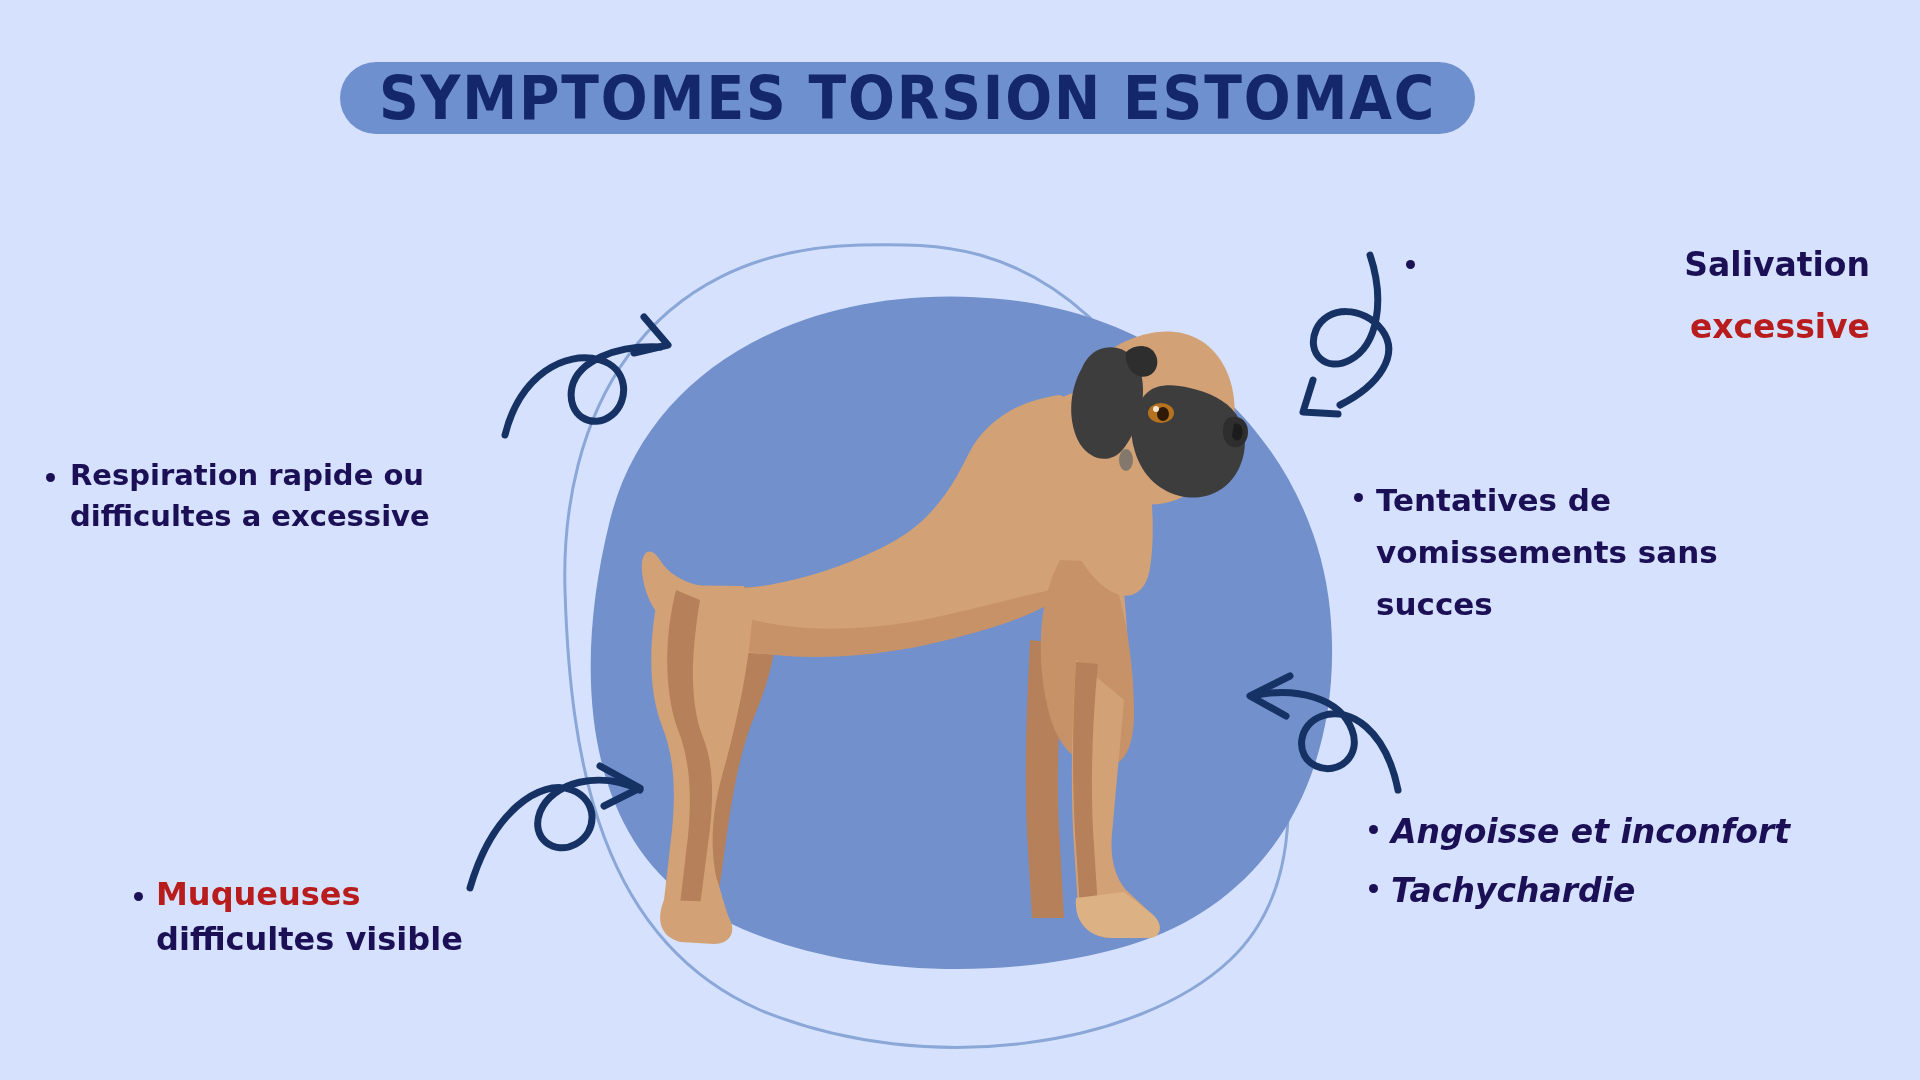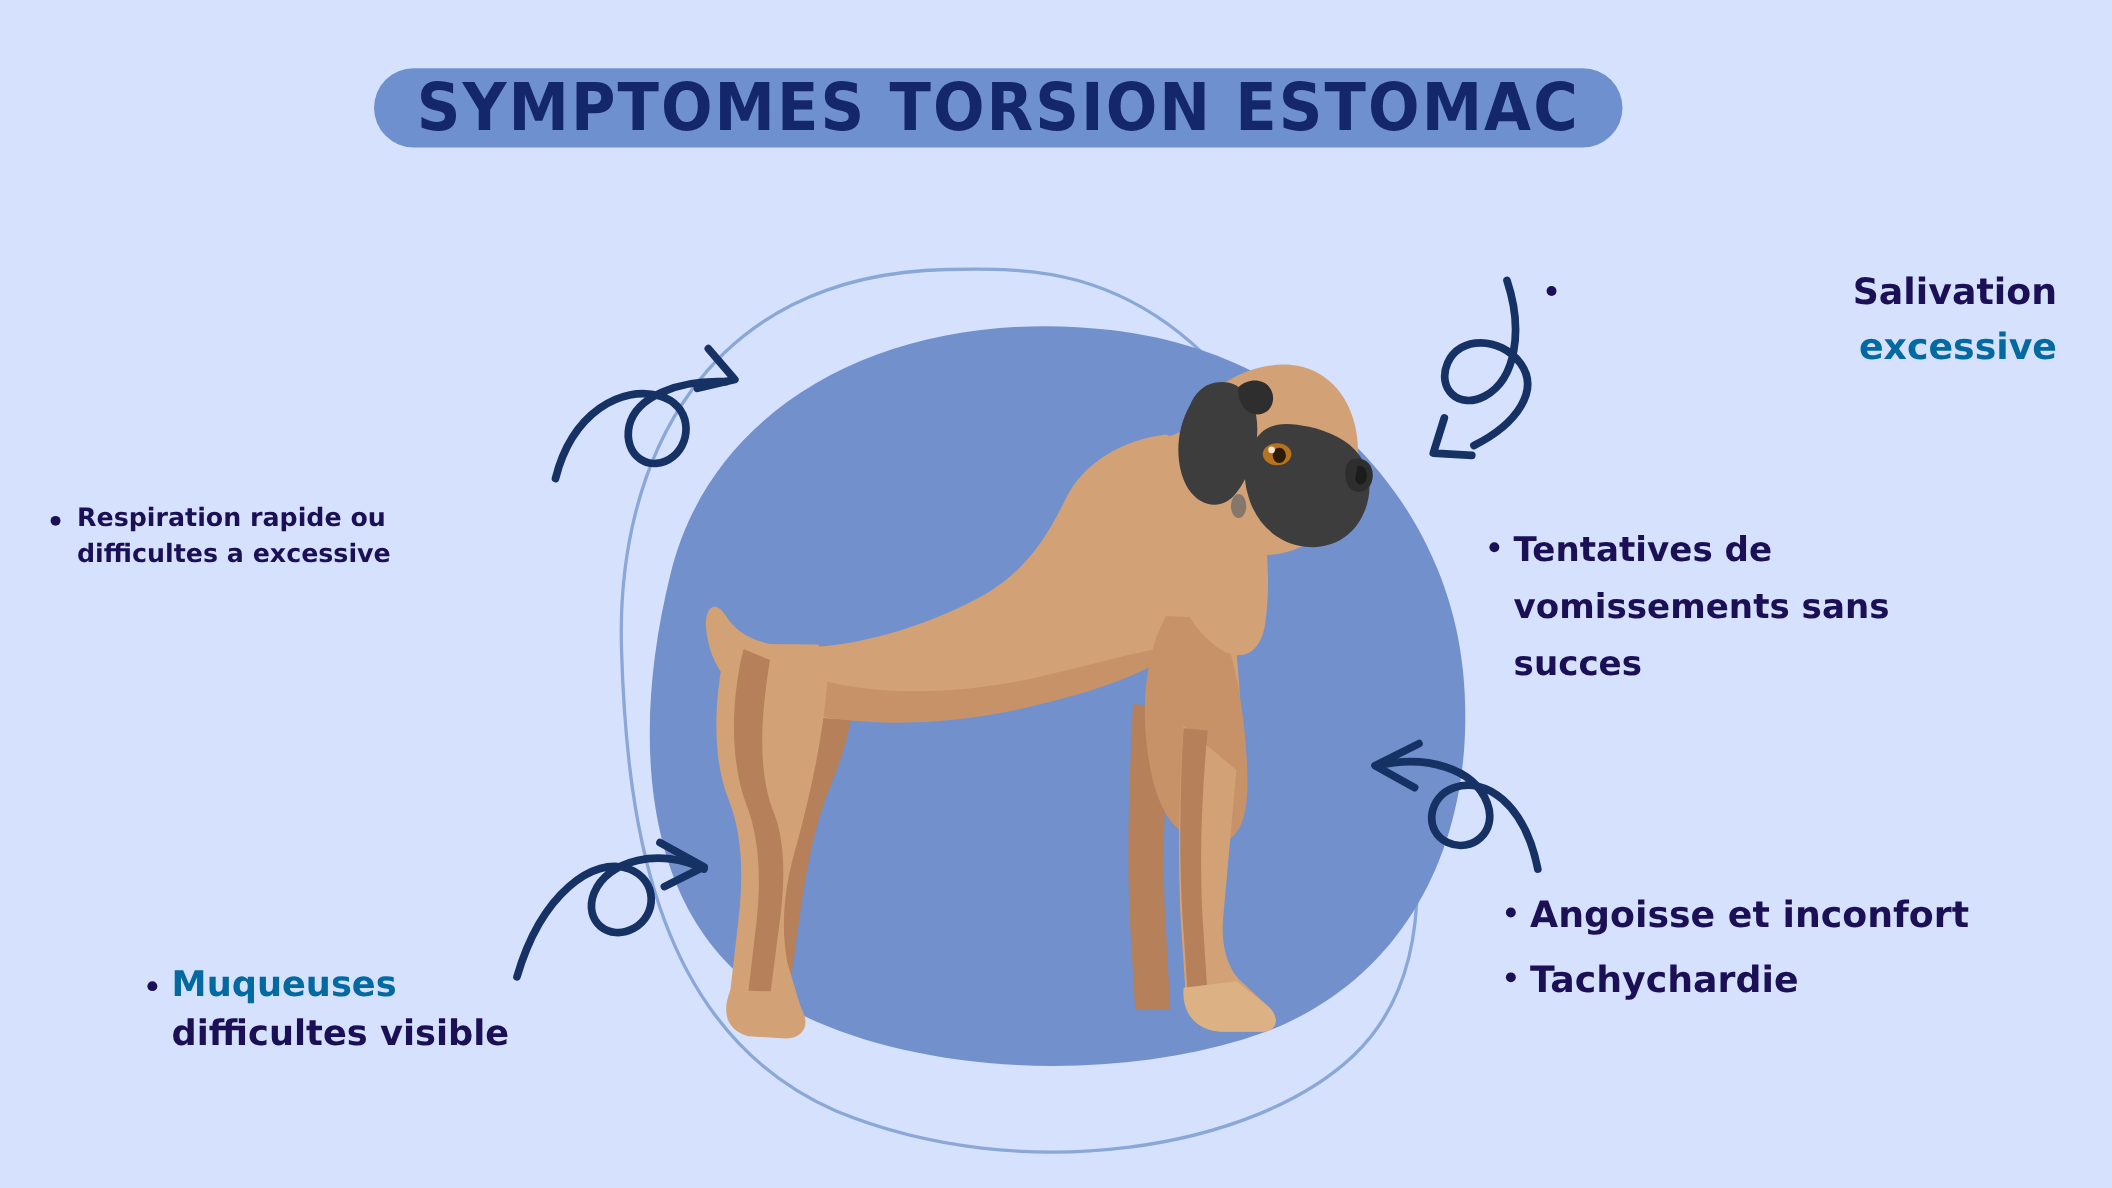--- a/index.html
+++ b/index.html
@@ -81,27 +81,27 @@
   .callout li::before {
     content: "";
     position: absolute;
     left: 6px;
     top: 0.62em;
     width: 9px;
     height: 9px;
     border-radius: 50%;
     background: #1b0f55;
   }
-  .hl { color: #0369a1; }
+  .hl { color: #b91c1c; margin-top: 12px; }
 
   #callout-left {
     left: 40px;
     top: 455px;
     width: 520px;
-    font-size: 23px;
+    font-size: 29px;
   }
   #callout-left li { padding-left: 30px; }
 
   #callout-bottom-left {
     left: 128px;
     top: 872px;
     width: 430px;
     font-size: 32px;
   }
 
@@ -125,20 +125,21 @@
     font-size: 31px;
     line-height: 1.68;
   }
 
   #callout-bottom-right {
     left: 1363px;
     top: 805px;
     width: 500px;
     font-size: 33px;
     line-height: 1.66;
+    font-style: italic;
   }
 </style>
 </head>
 <body>
 
 <div id="stage">
 
   <div id="title-banner"></div>
   <div id="title-text">SYMPTOMES TORSION ESTOMAC</div>
 

